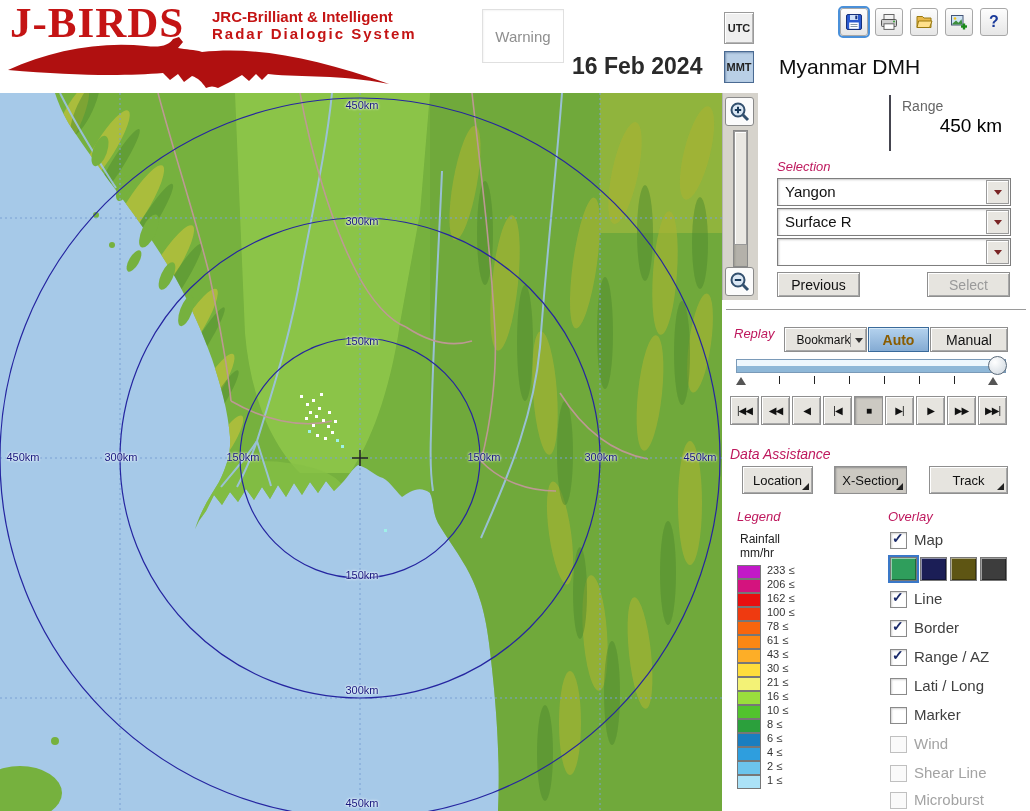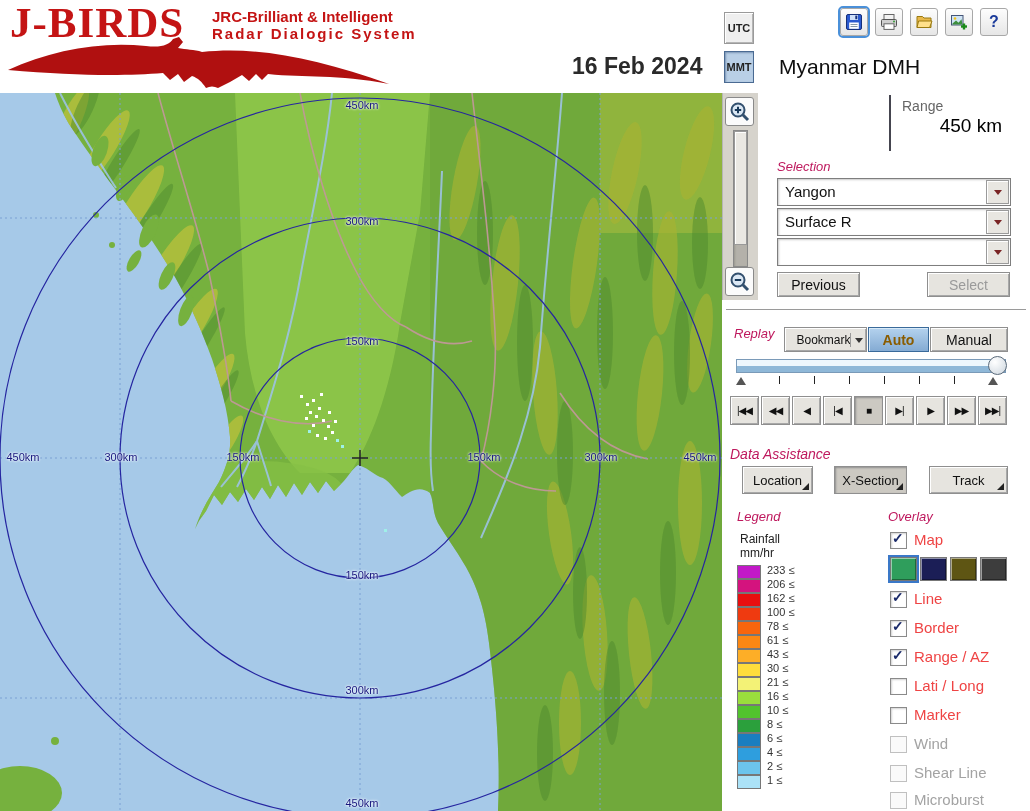--- a/index.html
+++ b/index.html
@@ -78,21 +78,21 @@
   .lg-title{font-size:12px;color:#222;}
   .lg-row{position:absolute;left:737px;height:14px;}
   .lg-swatch{position:absolute;left:0;top:0;width:22px;height:12px;border:1px solid #777;}
   .lg-val{position:absolute;left:30px;top:-1px;font-size:11px;color:#333;white-space:nowrap;}
 
   
   .ov-row{position:absolute;left:890px;height:22px;}
   .cb{position:absolute;left:0;top:1px;width:15px;height:15px;background:#fff;border:1px solid #8a8a8a;
       box-shadow:inset 1px 1px 2px rgba(0,0,0,.18);}
   .cb .mk{position:absolute;left:1px;top:-3px;font-size:14px;font-weight:bold;color:#1a2a6a;}
-  .ov-label{position:absolute;left:24px;top:0px;font-size:15px;color:#ef4444;white-space:nowrap;}
+  .ov-label{position:absolute;left:24px;top:0px;font-size:15px;color:#404040;white-space:nowrap;}
   .ov-row.dis .ov-label{color:#a3a3a3;}
   .ov-row.dis .cb{border-color:#c0c0c0;box-shadow:none;background:#fafafa;}
   .msw{position:absolute;top:0;width:25px;height:22px;border:1px solid #777;
       box-shadow:inset 1px 1px 0 rgba(255,255,255,.5),inset -1px -1px 0 rgba(0,0,0,.35);}
   .msw.sel{outline:2px solid #3a78c8;}
 </style>
 </head>
 <body>
 
 <div class="app">
@@ -100,20 +100,21 @@
   <div class="header">
     <div class="logo-title">J-BIRDS</div>
     <div class="logo-sub1">JRC-Brilliant &amp; Intelligent</div>
     <div class="logo-sub2">Radar  Dialogic  System</div>
     <svg class="eagle" width="385" height="52" viewBox="0 0 385 52">
       <path fill="#b01010" d="M2,34 C45,14 95,5 140,10 C155,12 163,9 167,3 L173,1 L177,6 L172,12
         C180,14 188,13 196,16 C250,10 310,22 383,48 C330,38 300,42 262,38
         L256,44 L250,38 L243,45 L236,39 C228,44 220,48 212,52 C208,50 204,50 200,52
         C196,46 192,42 186,40 L178,46 L172,38 L164,44 L157,37 C120,40 70,40 2,34 Z"></path>
     </svg>
+    <div class="warning-box">Warning</div>
     <div class="clock-date">16 Feb 2024</div>
     <button class="tzbtn" style="top:12px;">UTC</button>
     <button class="tzbtn sel" style="top:51px;">MMT</button>
 
     <button class="toolbtn sel" style="left:840px;">
       <svg width="18" height="18" viewBox="0 0 18 18">
         <rect x="1.5" y="1.5" width="15" height="15" rx="1.5" fill="#2a5ad0" stroke="#16307a"></rect>
         <rect x="5" y="2" width="8" height="5" fill="#cfe0f8"></rect>
         <rect x="10.3" y="2.6" width="2" height="3.6" fill="#16307a"></rect>
         <rect x="4.2" y="9.5" width="9.6" height="6.3" fill="#fff"></rect>

